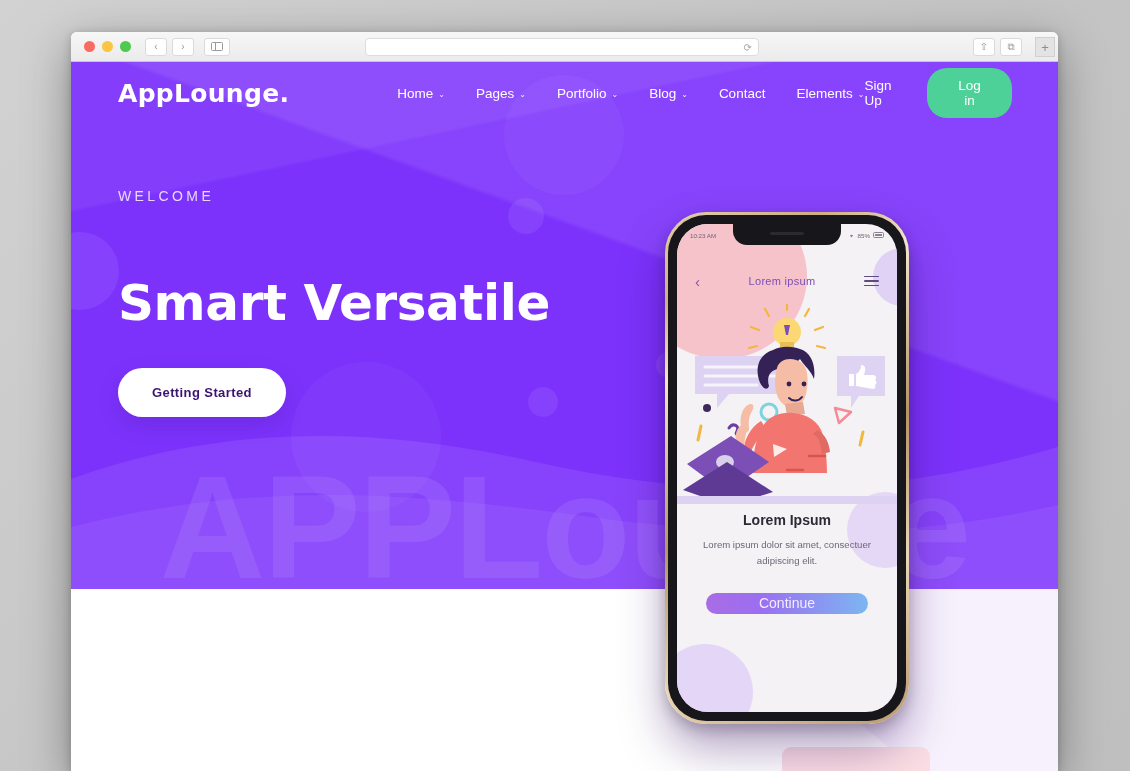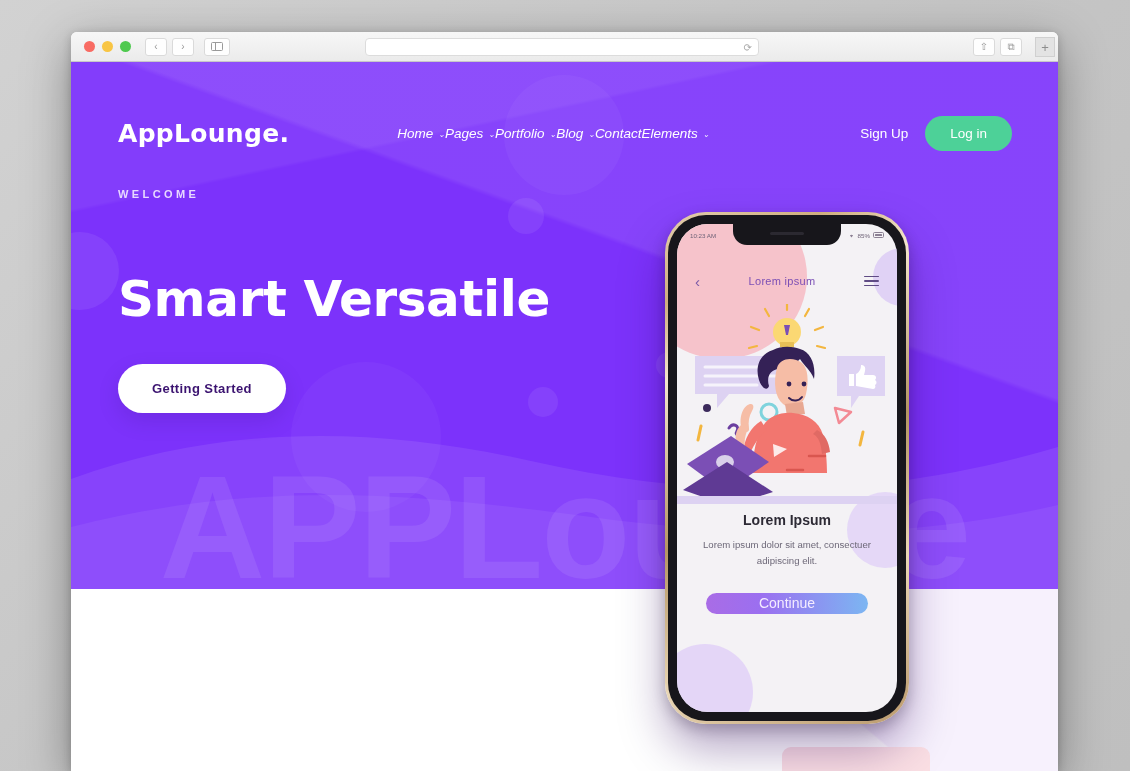--- a/index.html
+++ b/index.html
@@ -88,43 +88,43 @@
     font-size:146px; font-weight:700; letter-spacing:-2px;
     color:rgba(255,255,255,.085);
     white-space:nowrap; line-height:1; user-select:none;
   }
 
   .circ { position:absolute; border-radius:50%; background:rgba(255,255,255,.075); }
 
   
   #sitenav {
     position:absolute; left:0; top:0; width:100%; height:62px;
-    display:flex; align-items:center; z-index:6;margin-top:40px;
+    display:flex; align-items:center; z-index:6;
   }
   #logo {
     margin-left:47px; color:#fff; font-size:25px; font-weight:700;
     letter-spacing:.3px; font-family:"DejaVu Sans", sans-serif;
   }
-  #menu { display:flex; align-items:center; margin-left:108px;font-style:italic; }
+  #menu { display:flex; align-items:center; gap:31px; margin-left:108px; }
   .menuitem {
     color:#fff; font-size:13.5px; display:flex; align-items:center; gap:5px;
     white-space:nowrap;
   }
   .caret { display:inline-block; font-size:8px; opacity:.9; transform:translateY(1px); }
   #authbox { margin-left:auto; margin-right:46px; display:flex; align-items:center; gap:17px; }
   #signup { color:#fff; font-size:13.5px; }
   #login {
     background:#4dd198; color:#fff; font-size:13.5px;
     padding:10px 25px; border-radius:20px; border:none;
     font-family:"Liberation Sans", sans-serif;
   }
 
   
   #herocopy { position:absolute; left:47px; top:126px; z-index:5; }
-  #welcome { color:#e7d8ff; font-size:11px; letter-spacing:3.4px; font-weight:700; }
+  #welcome { color:#e7d8ff; font-size:14px; letter-spacing:3.4px; font-weight:400; }
   #headline {
     margin-top:21px; color:#fff; font-size:50px; line-height:1.04;
     font-weight:700; letter-spacing:-.4px;
     font-family:"DejaVu Sans", sans-serif;
   }
   #subcopy {
     margin-top:24px; color:#eee3ff; font-size:13.5px; line-height:1.55;
     max-width:380px;
   }
   #cta {

